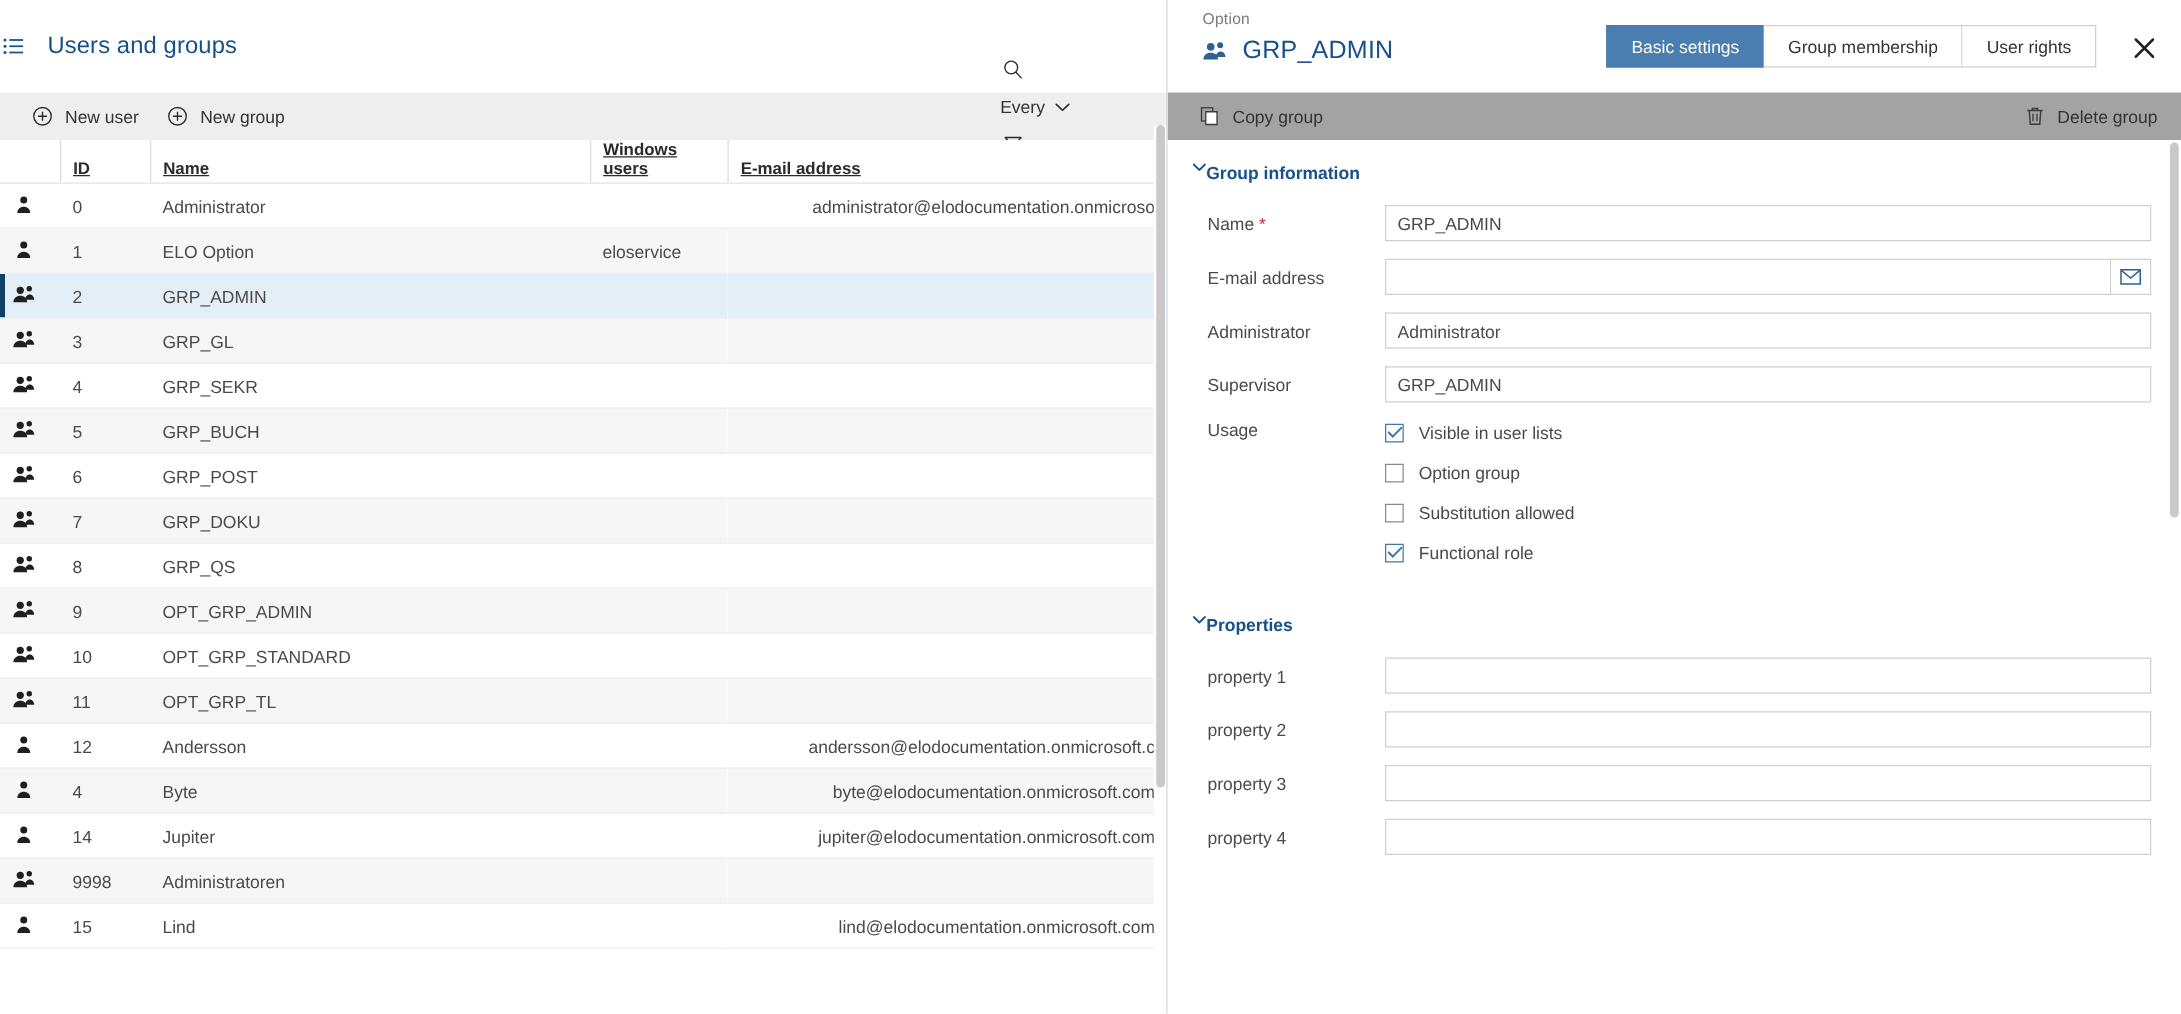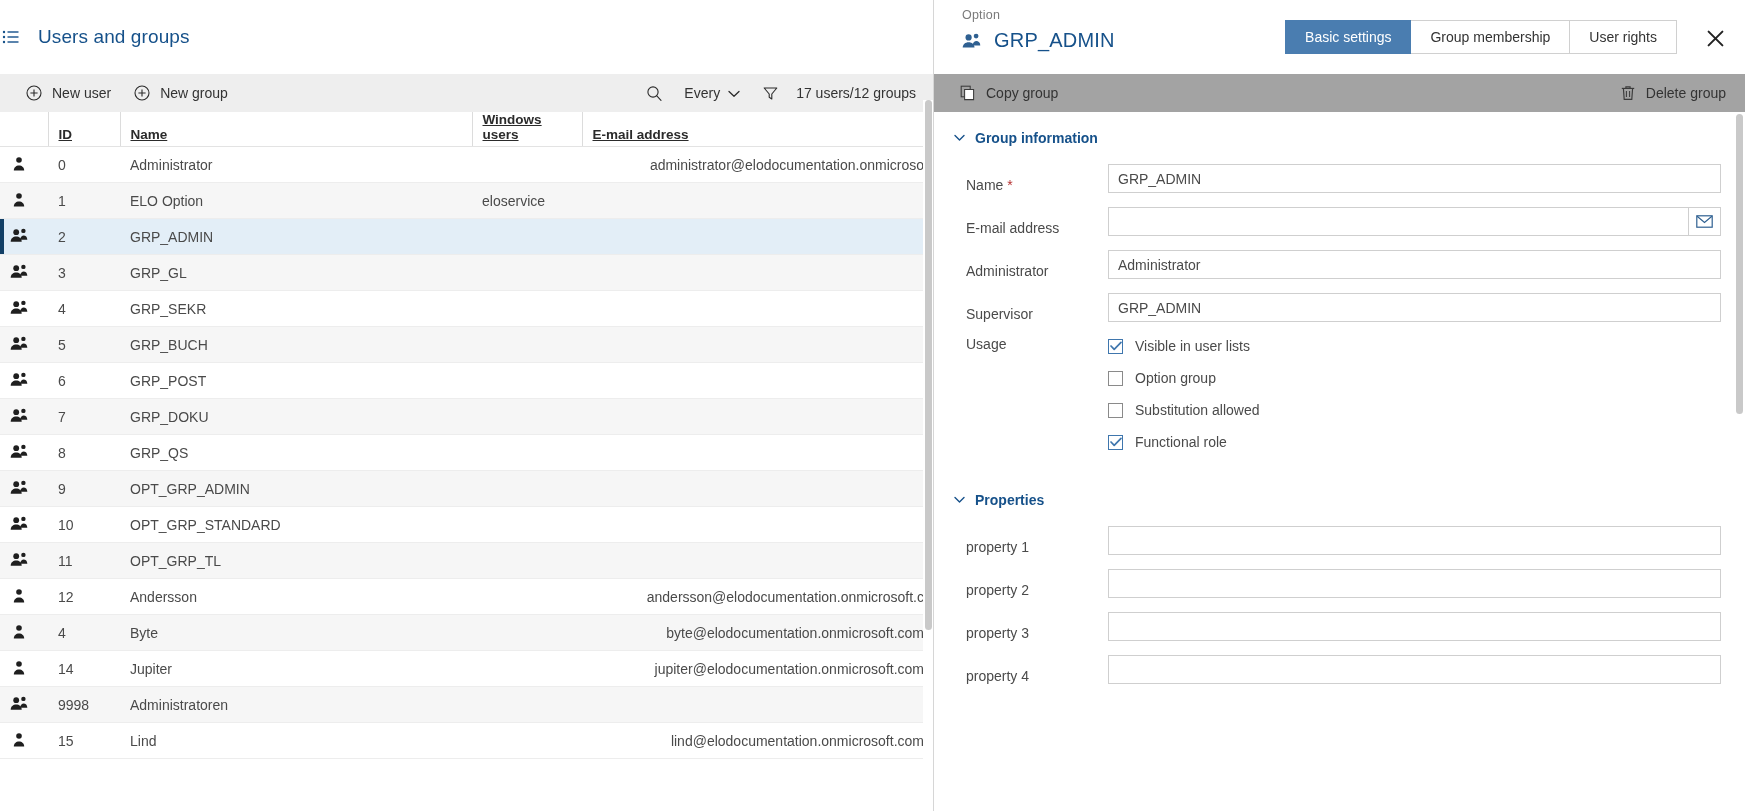--- a/index.html
+++ b/index.html
@@ -60,22 +60,23 @@
     padding: 0 11px;
     font-size: 14px;
     color: #333333;
     cursor: default;
     white-space: nowrap;
   }
   .tb-btn .ic { display:flex; align-items:center; justify-content:center; width:18px; height:18px; }
   .tb-right {
     margin-left: auto;
     display: flex;
-    align-items: center;
+    align-items: flex-start;
     gap: 0px;
+    flex-direction: column;
   }
   .tb-icon-btn {
     width: 40px; height: 30px;
     display:flex; align-items:center; justify-content:center;
     cursor: default;
   }
   .tb-select {
     display: flex; align-items: center; gap: 8px;
     height: 30px; padding: 0 10px;
     font-size: 14px; color: #333;
@@ -235,33 +236,33 @@
     background: #ffffff;
   }
   .rp-scrollbar .thumb {
     position: absolute; top: 2px; left: 2px;
     width: 7px; height: 300px;
     background: #c9c9c9;
     border-radius: 4px;
   }
 
   .section-head {
-    display: flex; align-items: center; gap: 10px;
+    display: flex; 
     padding-left: 20px;
     margin-bottom: 18px;
     cursor: default;
   }
   .section-head .caret { color: #16518a; display:flex; }
   .section-title {
     font-size: 14px; font-weight: bold; color: #16518a;
   }
 
   .form-row {
     display: flex;
-    align-items: flex-end;
+    align-items: center;
     padding-left: 32px;
     padding-right: 24px;
     margin-bottom: 14px;
   }
   .form-label {
     width: 142px;
     flex: 0 0 142px;
     font-size: 14px;
     color: #4a4a4a;
   }

